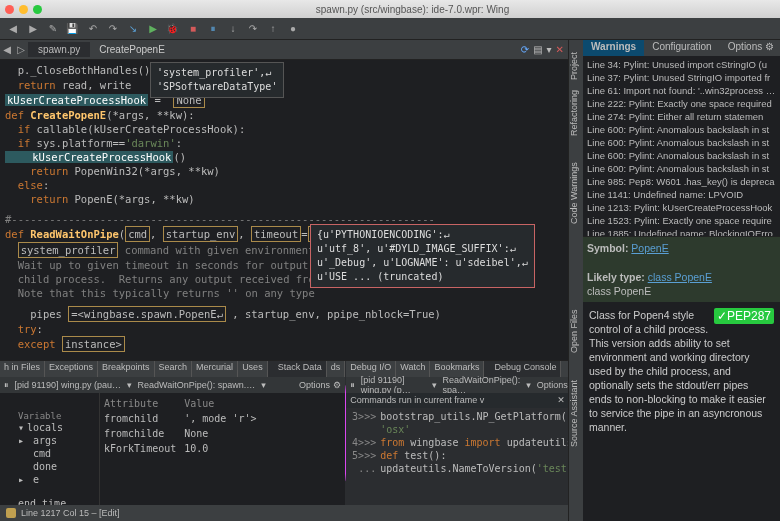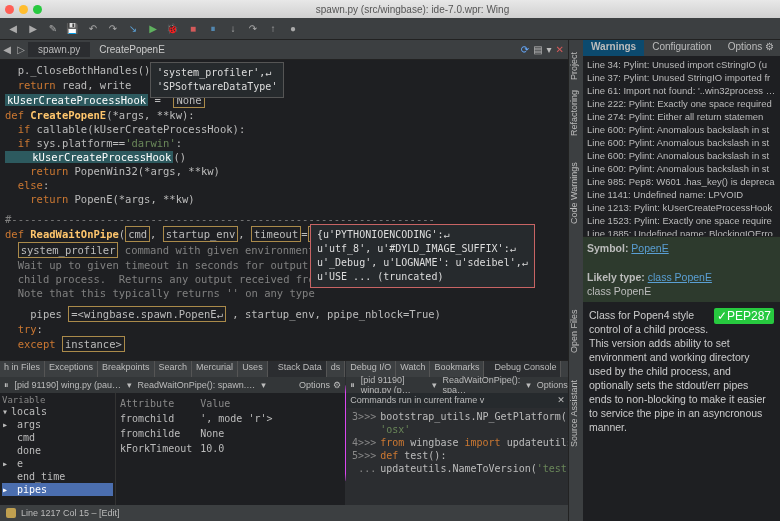--- a/index.html
+++ b/index.html
@@ -29,21 +29,21 @@
 .tooltip { position: absolute; background: #262a2d; border: 1px solid #555; padding: 3px 6px; font-size: 10px; color: #ddd; z-index: 5; }
 .bottom { height: 145px; display: flex; border-top: 1px solid #222; }
 .btm-left { width: 400px; display: flex; flex-direction: column; border-right: 1px solid #d946ef; border-radius: 31px; }
 .btm-right { flex: 1; display: flex; flex-direction: column; }
 .btm-tabs { height: 16px; background: #3c3f41; display: flex; font-size: 9px; overflow: hidden; }
 .btm-tab { padding: 1px 4px; border-right: 1px solid #555; cursor: pointer; white-space: nowrap; }
 .btm-tab.active { background: #2b2d30; padding-left: 10px; }
 .btm-header { height: 16px; background: #333638; display: flex; align-items: center; font-size: 9px; padding: 0 4px; gap: 6px; }
 .btm-header .opts { margin-left: auto; display: flex; gap: 3px; }
 .btm-body { flex: 1; display: flex; background: #1e1f22; font-family: Menlo, monospace; font-size: 10px; overflow: hidden; }
-.var-tree { width: 116px; border-right: 1px solid #333; padding: 2px; }
+.var-tree { width: 100px; border-right: 1px solid #333; padding: 18px; }
 .var-row { padding: 1px 0; cursor: pointer; }
 .var-row .arrow { display: inline-block; width: 9px; }
 .var-row.sel { background: #4b6eaf; color: #fff; }
 .var-detail { flex: 1; padding: 2px; }
 .var-det-tabs { font-size: 9px; color: #ccc; margin-bottom: 2px; }
 .attr-table { font-size: 10px; }
 .attr-table td { padding: 1px 6px 1px 0; }
 .console { padding: 2px 4px; font-family: Menlo, monospace; font-size: 10px; line-height: 13px; }
 .console-line { display: flex; }
 .console-gut { width: 30px; color: #888; text-align: right; padding-right: 4px; }

